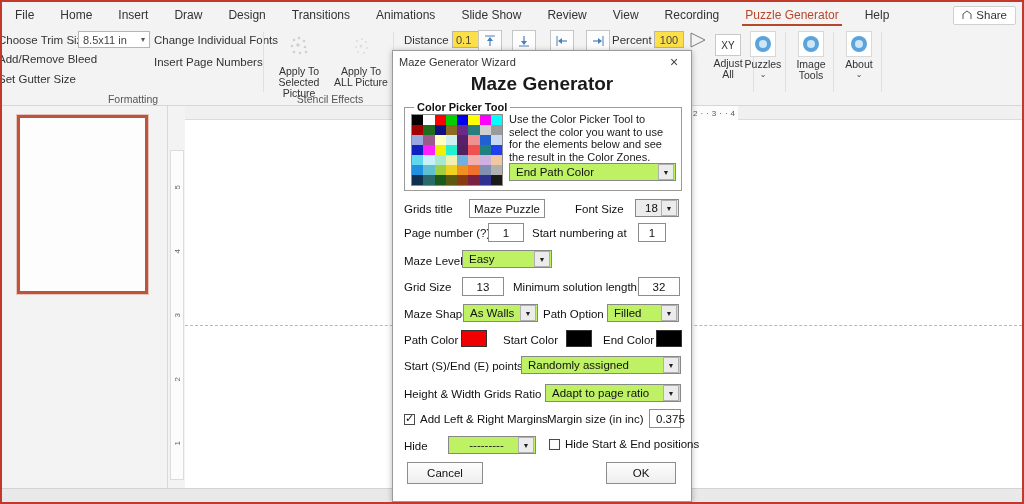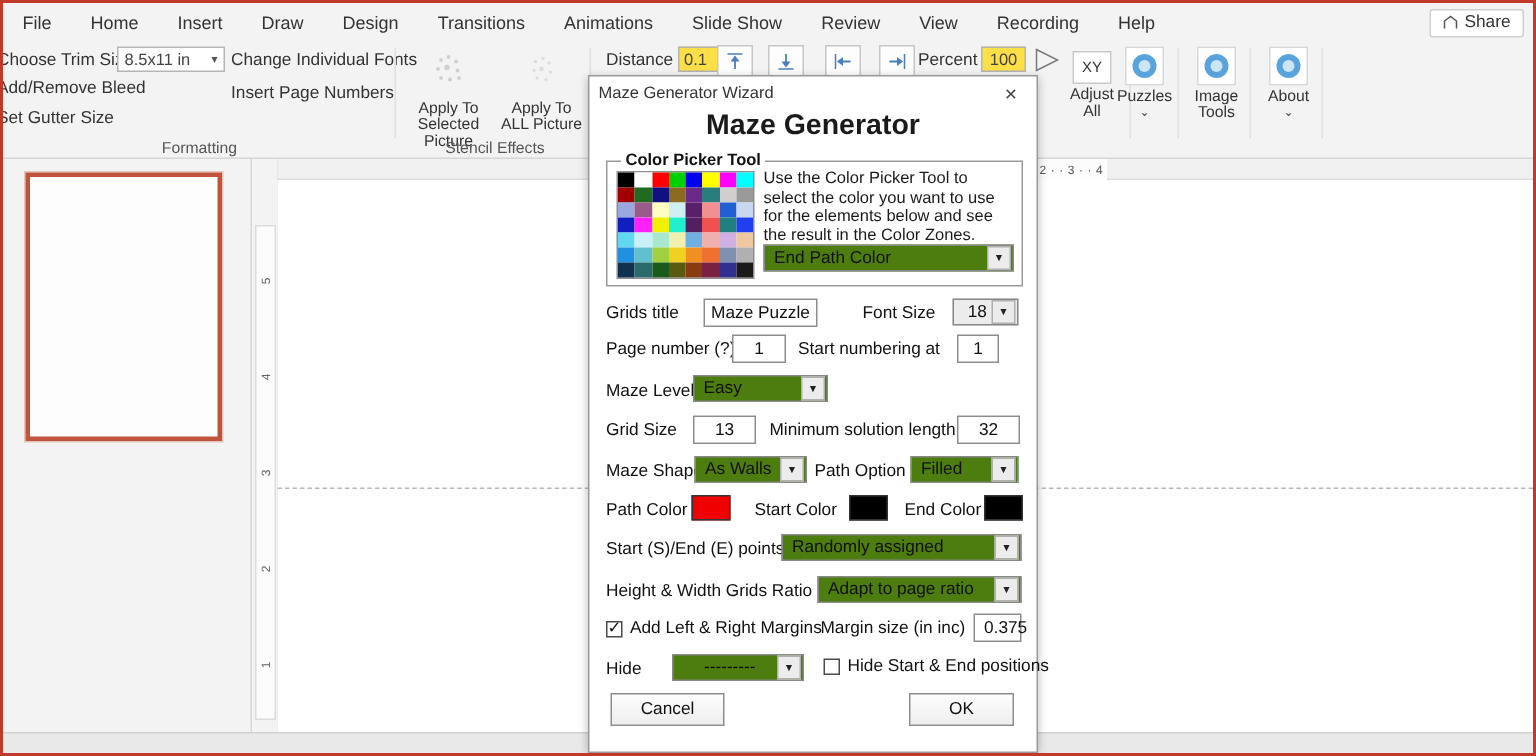--- a/index.html
+++ b/index.html
@@ -163,21 +163,21 @@
     position:absolute; left:6px; top:6px; width:92px; height:72px;
     display:grid; grid-template-columns:repeat(8,1fr); grid-template-rows:repeat(7,1fr);
     border:1px solid #8d8d8d;
   }
   .palette i { display:block; }
   .helptext {
     position:absolute; left:104px; top:5px; right:5px;
     font-size:11px; color:#1a1a1a; line-height:12.6px;
   }
   .dlg-combo {
-    border:1px solid #888; background:#4d7c0f; height:18px;
+    border:1px solid #888; background:#bef264; height:18px;
     display:flex; align-items:center; font-size:11.5px; color:#111;
     padding:0 0 0 6px;
   }
   .dlg-combo .cv { flex:1; white-space:nowrap; overflow:hidden; }
   .dlg-combo .arrow {
     width:16px; height:16px; margin-right:1px; background:#ececec;
     border:1px solid #b0b0b0; display:flex; align-items:center; justify-content:center;
     font-size:7px; color:#222;
   }
   .dlg-input {
@@ -211,20 +211,21 @@
     <div class="tab">Home</div>
     <div class="tab">Insert</div>
     <div class="tab">Draw</div>
     <div class="tab">Design</div>
     <div class="tab">Transitions</div>
     <div class="tab">Animations</div>
     <div class="tab">Slide Show</div>
     <div class="tab">Review</div>
     <div class="tab">View</div>
     <div class="tab">Recording</div>
+    <div class="tab active">Puzzle Generator</div>
     <div class="tab">Help</div>
 
     <div class="tabbar-right">
       <div class="sharebtn">
         <svg width="10" height="10" viewBox="0 0 10 10">
           <path d="M1 9 V4 L5 1 L9 4 V9" fill="none" stroke="#555" stroke-width="1"></path>
         </svg>
         <span>Share</span>
       </div>
 

